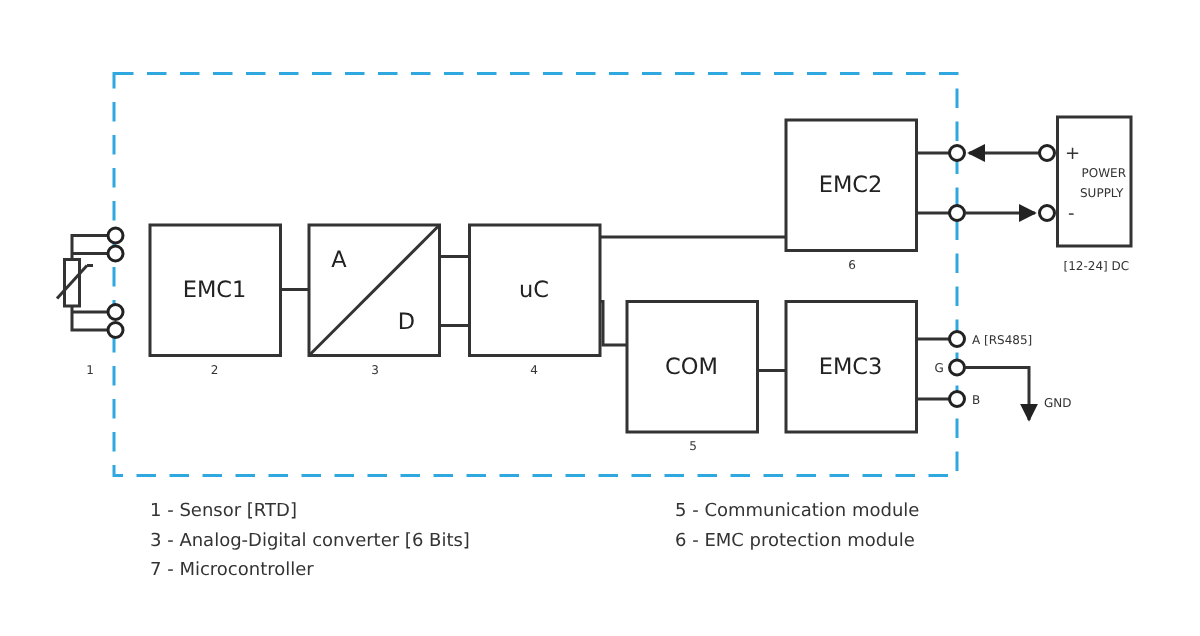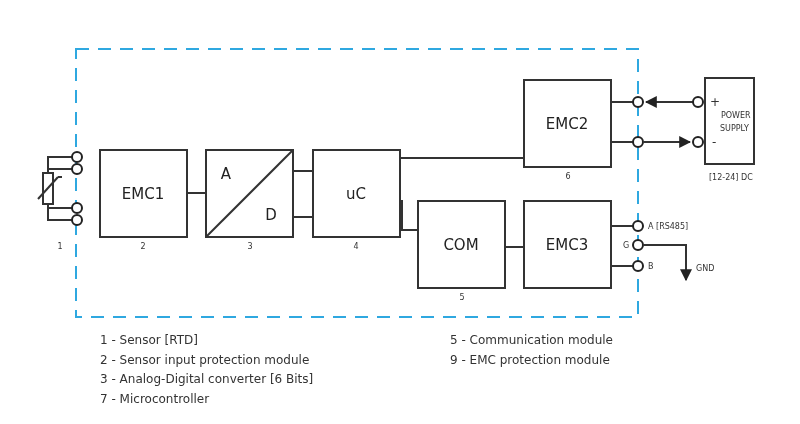--- a/index.html
+++ b/index.html
@@ -102,21 +102,20 @@
   <text class="small" x="648" y="229">A [RS485]</text>
   <text class="small" x="623" y="248">G</text>
   <text class="small" x="648" y="269">B</text>
 
   <path class="wire" d="M643,245 L686,245 L686,280" marker-end="url(#arrow)"></path>
   <text class="small" x="696" y="271">GND</text>
 </svg>
 
 <div class="legend" style="left:100px; top:331px;">
   <div>1 - Sensor [RTD]</div>
-  <div>2 - Sensor input protection module</div>
   <div>3 - Analog-Digital converter [6 Bits]</div>
   <div>7 - Microcontroller</div>
 </div>
 
 <div class="legend" style="left:411px; top:331px;margin-left:39px;">
   <div>5 - Communication module</div>
-  <div>9 - EMC protection module</div>
+  <div>6 - EMC protection module</div>
 </div>
 
 </body></html>

